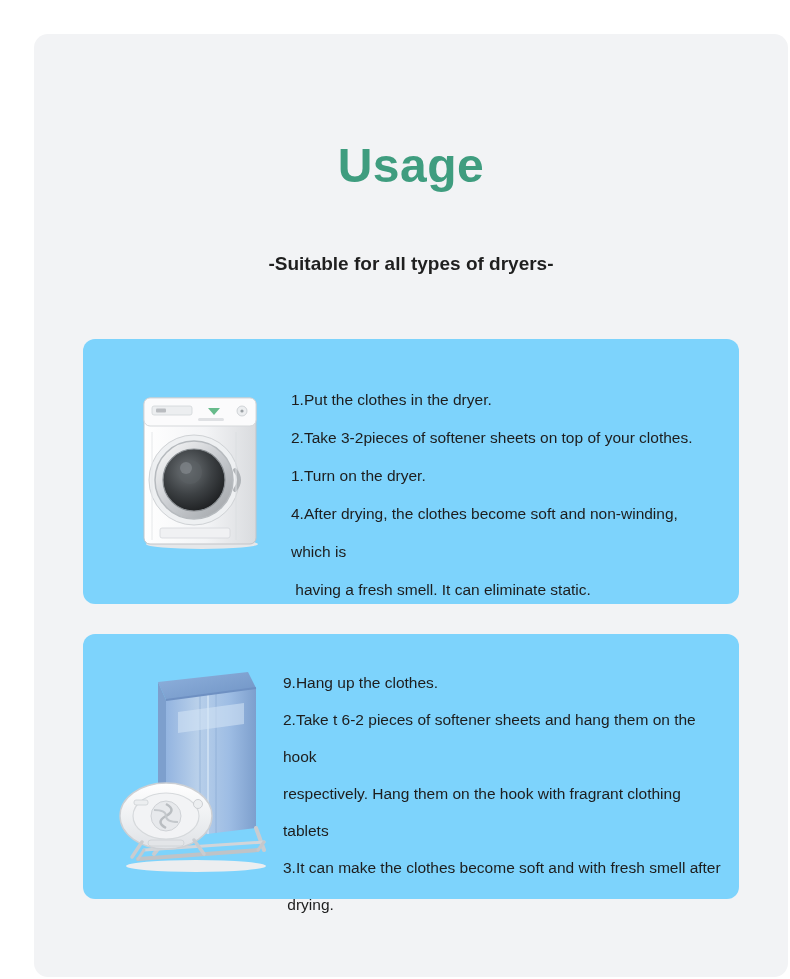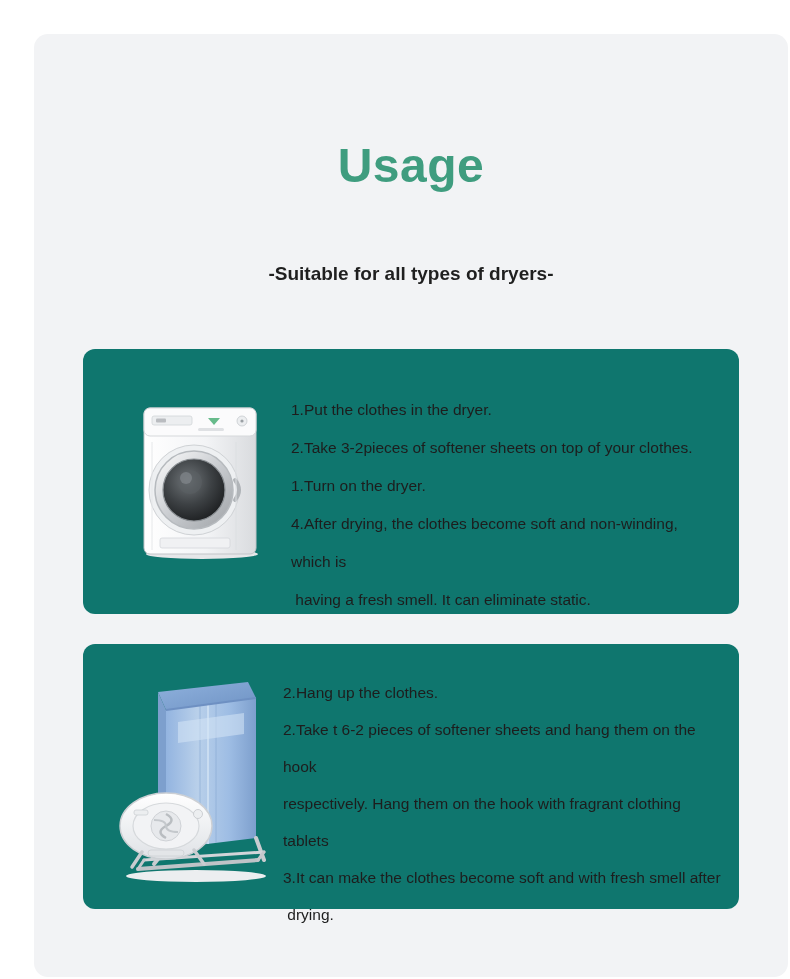--- a/index.html
+++ b/index.html
@@ -40,29 +40,29 @@
     margin: 0;
     padding-top: 108px;
     line-height: 1;
     font-family: "Liberation Sans", sans-serif;
   }
   .subtitle {
     text-align: center;
     font-size: 19px;
     font-weight: bold;
     color: #1f1f1f;
-    margin: 18px;
+    margin: 8px;
     padding-top: 56px;
     line-height: 1;
   }
   .card {
     position: relative;
     margin: 0 auto;
     width: 656px;
-    background: #0f766e;
+    background: #7dd3fc;
     border-radius: 12px;
     box-sizing: border-box;
     display: flex;
     align-items: flex-start;
   }
   .card-1 {
     margin-top: 66px;
     height: 265px;
     padding: 20px 18px 20px 28px;
   }
@@ -214,21 +214,21 @@
           <path d="M46 156 q12 0 12 6 q0 6 12 6" stroke="#c4c8cc" stroke-width="2" fill="none"></path>
           <rect x="40" y="186" width="36" height="6" rx="3" fill="#e3e5e8" stroke="#cdd0d4" stroke-width="0.8"></rect>
           <circle cx="90" cy="150" r="4.5" fill="#eceef0" stroke="#c8cbcf" stroke-width="0.9"></circle>
           <rect x="26" y="146" width="14" height="5" rx="2" fill="#eceef0" stroke="#cdd0d4" stroke-width="0.8"></rect>
 
           <path d="M34 188 L24 203" stroke="#c9ccd0" stroke-width="3.5" fill="none" stroke-linecap="round"></path>
           <path d="M86 186 L96 200" stroke="#c9ccd0" stroke-width="3.5" fill="none" stroke-linecap="round"></path>
         </svg>
       </div>
       <div class="card-text">
-        <div class="line">2.Hang up the clothes.</div>
+        <div class="line">9.Hang up the clothes.</div>
         <div class="line">2.Take t 6-2 pieces of softener sheets and hang them on the hook</div>
         <div class="line">respectively. Hang them on the hook with fragrant clothing tablets</div>
         <div class="line">3.It can make the clothes become soft and with fresh smell after</div>
         <div class="line"> drying.</div>
       </div>
     </div>
 
   </div>
 </div>
 

